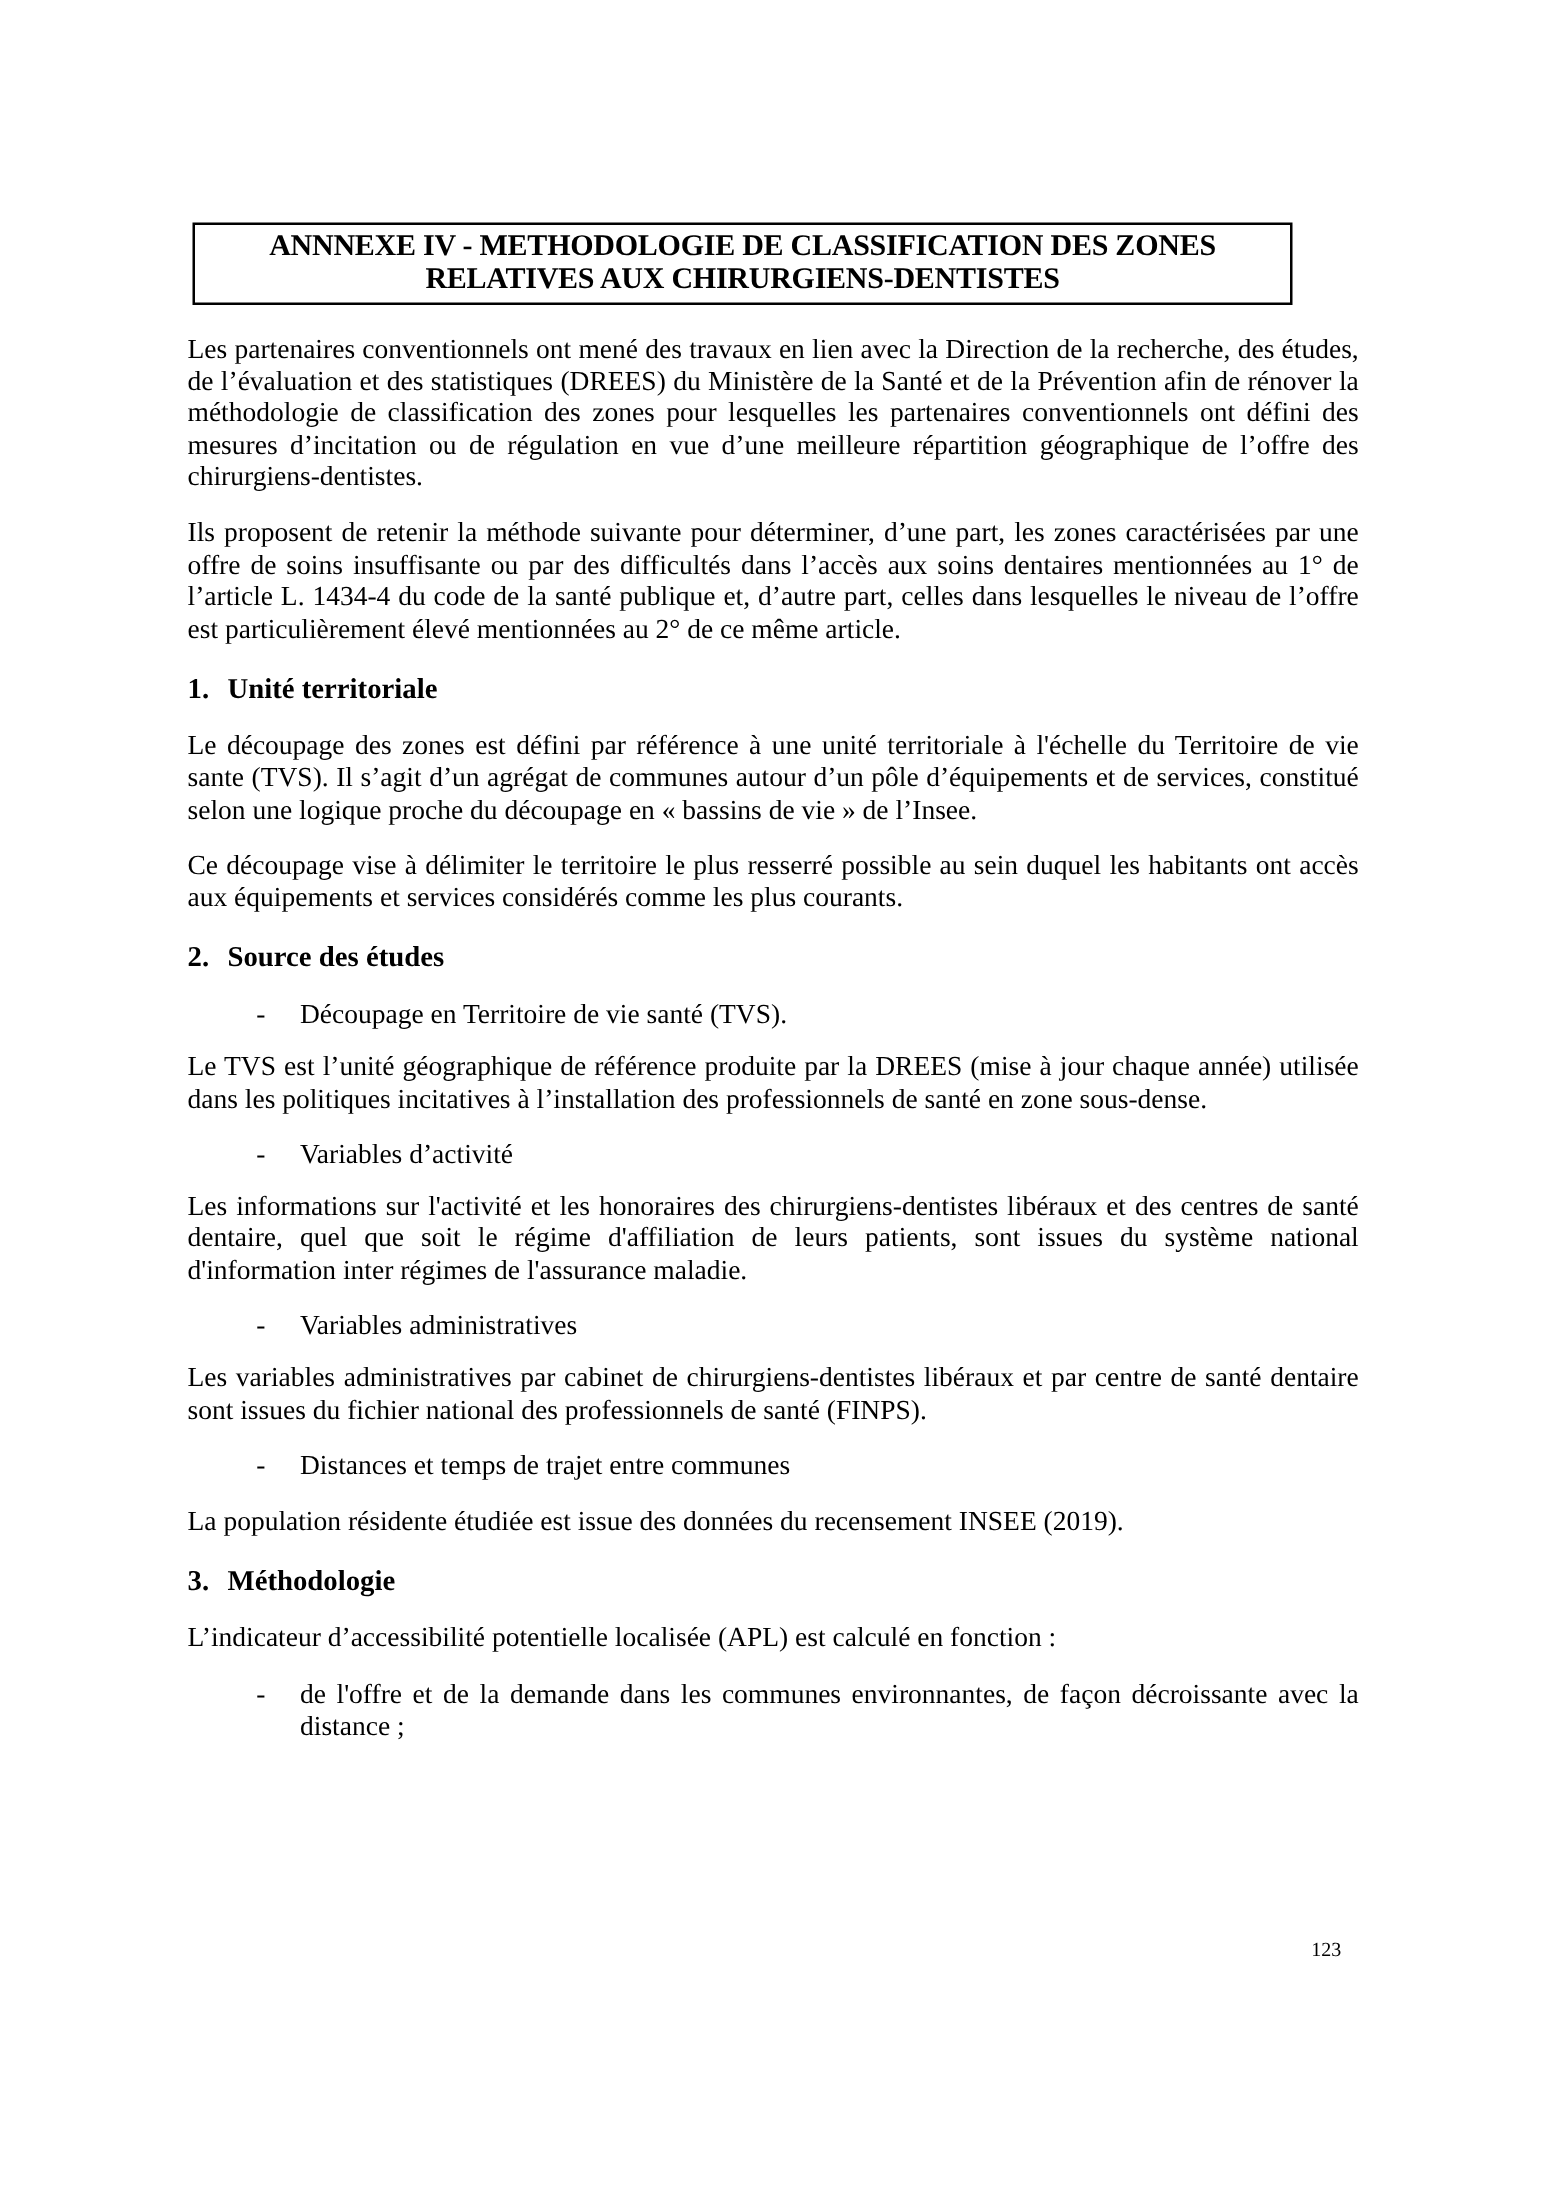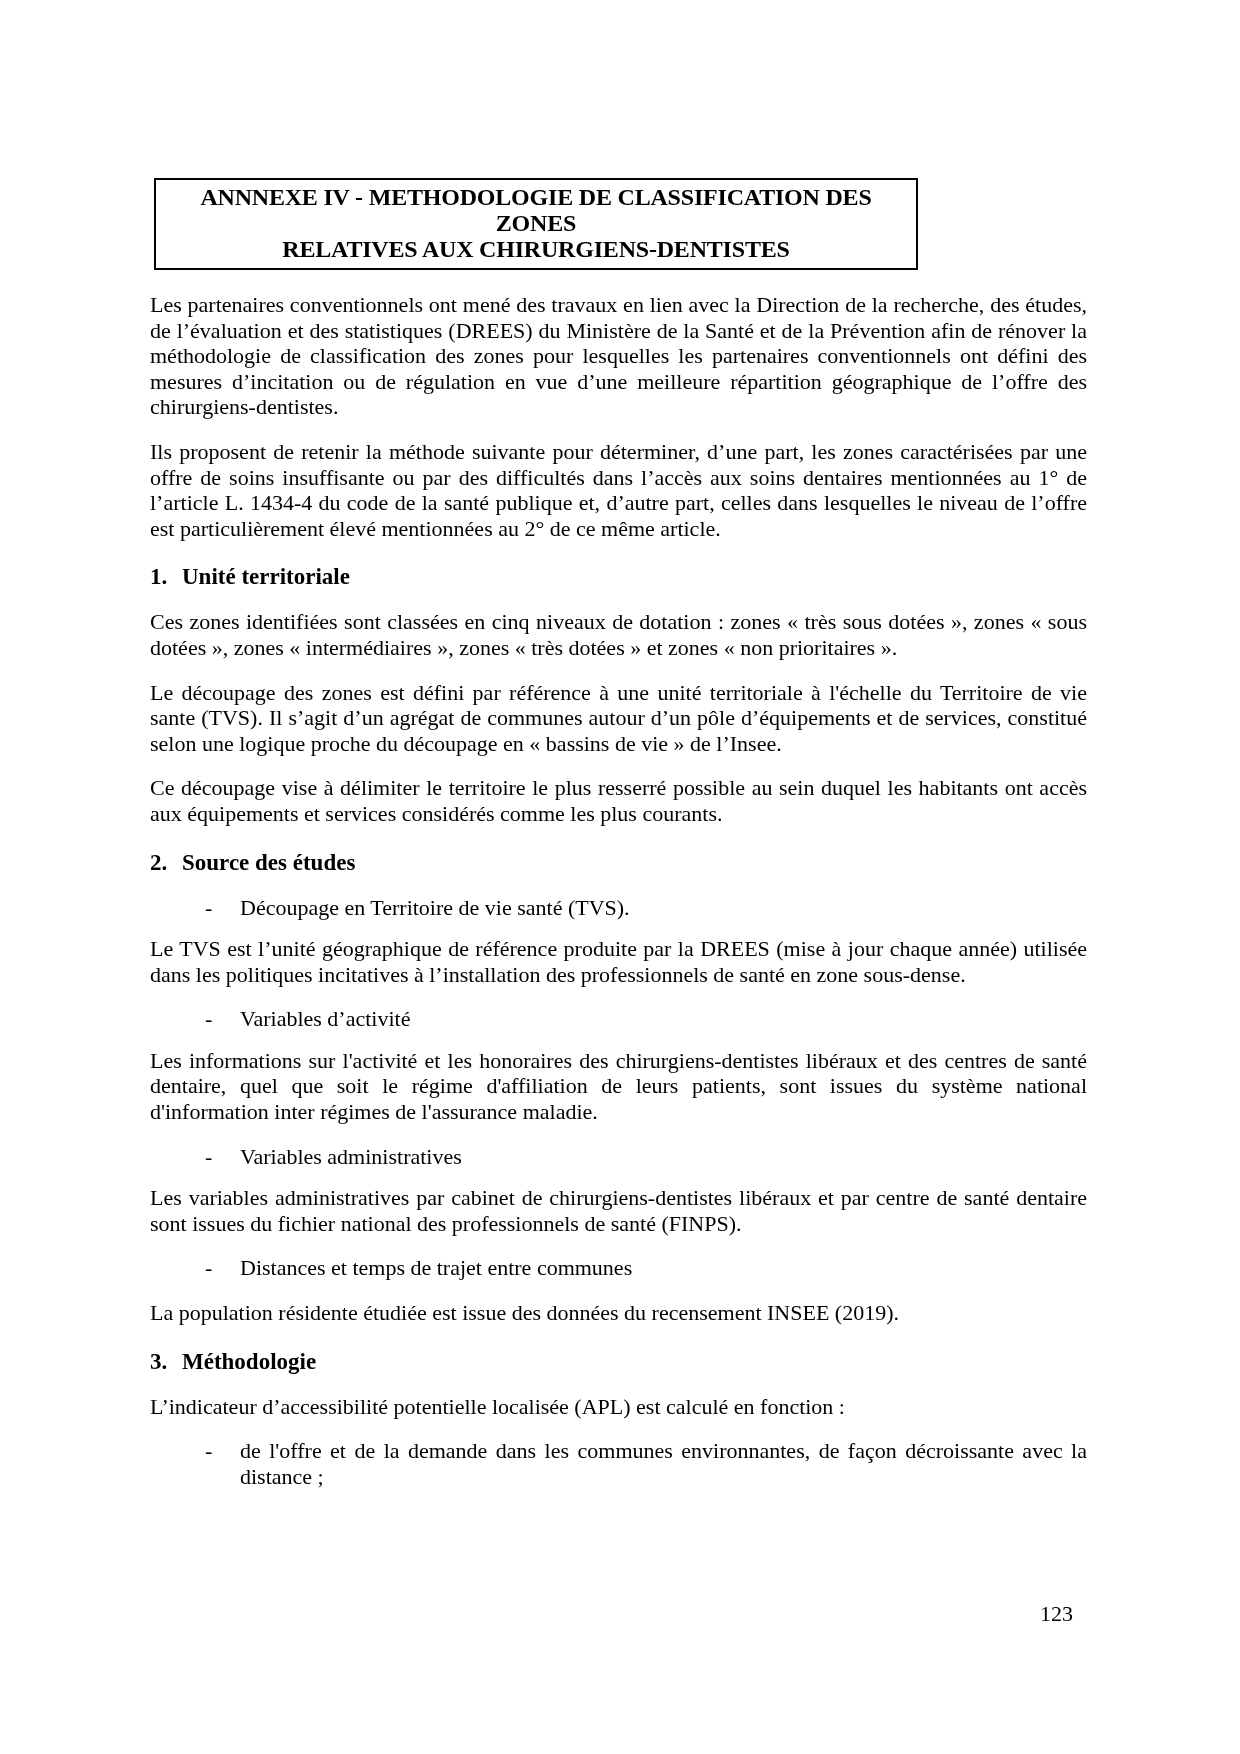--- a/index.html
+++ b/index.html
@@ -18,21 +18,21 @@
   }
   .content {
     position: absolute;
     left: 150px;
     top: 178px;
     width: 937px;
   }
   .title-box {
     box-sizing: border-box;
     margin-left: 4px;
-    width: 764px;
+    width: 880px;
     border: 2px solid #000000;
     padding: 4px 10px 6px 10px;
     text-align: center;
     font-weight: bold;
     font-size: 24px;
     line-height: 26px;
     letter-spacing: -0.2px;
   }
   .doc-heading {
     margin-top: 32px;
@@ -74,23 +74,23 @@
     line-height: 25.6px;
     text-align: justify;
   }
   .hang .dash {
     display: inline-block;
     width: 35px;
     margin-left: -35px;
   }
   .page-number {
     position: absolute;
-    top: 1601px;
+    top: 1548px;
     right: 167px;
-    font-size: 22px;
+    font-size: 16px;
     line-height: 26px;
   }
 </style>
 </head>
 <body>
 
 <div class="page">
   <div class="content">
 
     <div class="title-box">
@@ -99,21 +99,20 @@
     </div>
 
 
     <p class="para" style="margin-top:22px">Les partenaires conventionnels ont mené des travaux en lien avec la Direction de la recherche, des études, de l’évaluation et des statistiques (DREES) du Ministère de la Santé et de la Prévention afin de rénover la méthodologie de classification des zones pour lesquelles les partenaires conventionnels ont défini des mesures d’incitation ou de régulation en vue d’une meilleure répartition géographique de l’offre des chirurgiens-dentistes.</p>
     <p class="para">Ils proposent de retenir la méthode suivante pour déterminer, d’une part, les zones caractérisées par une offre de soins insuffisante ou par des difficultés dans l’accès aux soins dentaires mentionnées au 1° de l’article L. 1434-4 du code de la santé publique et, d’autre part, celles dans lesquelles le niveau de l’offre est particulièrement élevé mentionnées au 2° de ce même article.</p>
 
     <div class="section-heading">
       <span class="num">1.</span><span>Unité territoriale</span>
     </div>
 
-    <p class="para">Ces zones identifiées sont classées en cinq niveaux de dotation : zones « très sous dotées », zones « sous dotées », zones « intermédiaires », zones « très dotées » et zones « non prioritaires ».</p>
     <p class="para">Le découpage des zones est défini par référence à une unité territoriale à l'échelle du Territoire de vie sante (TVS). Il s’agit d’un agrégat de communes autour d’un pôle d’équipements et de services, constitué selon une logique proche du découpage en « bassins de vie » de l’Insee.</p>
     <p class="para">Ce découpage vise à délimiter le territoire le plus resserré possible au sein duquel les habitants ont accès aux équipements et services considérés comme les plus courants.</p>
 
     <div class="section-heading">
       <span class="num">2.</span><span>Source des études</span>
     </div>
 
     <div class="bullet-group">
       <div class="bullet-line">
         <span class="dash">-</span><span>Découpage en Territoire de vie santé (TVS).</span>

